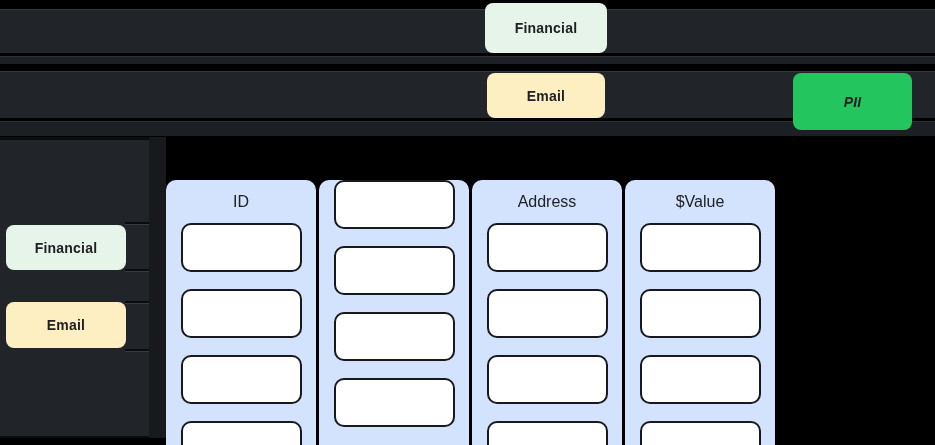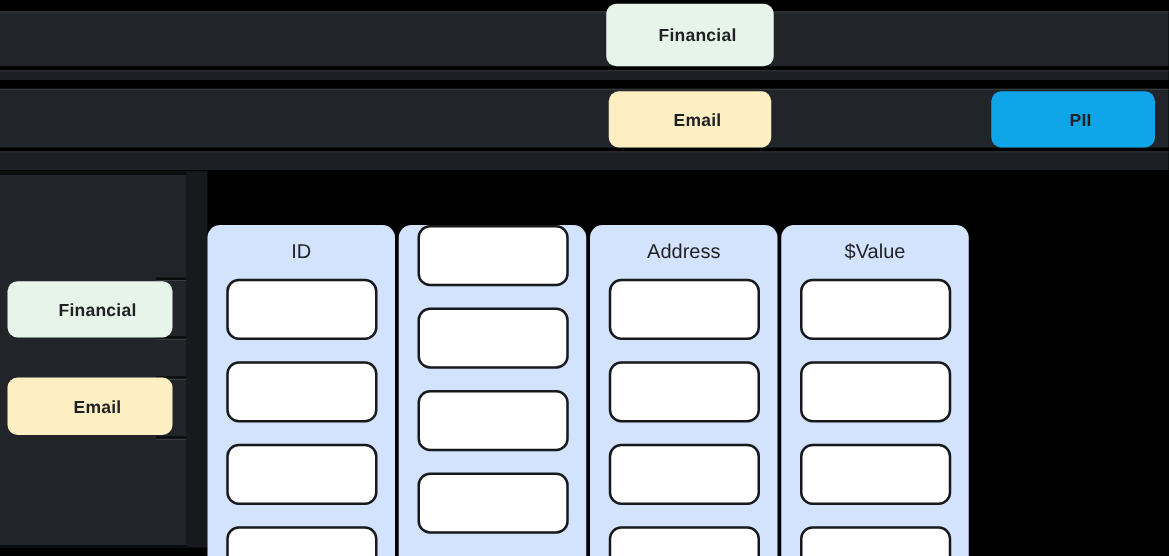--- a/index.html
+++ b/index.html
@@ -32,25 +32,24 @@
 
   
   .chip {
     position: absolute;
     border-radius: 8px;
     display: flex; align-items: center; justify-content: center;
     font-weight: bold;
     font-size: 14px;
     color: #202124;
     letter-spacing: 0.2px;
-    padding-left: 12px;
   }
   .chip-financial-stream { left: 485px; top: 3px;  width: 122px; height: 50px; background: #e6f4ea; }
   .chip-email-stream     { left: 487px; top: 73px; width: 118px; height: 45px; background: #feefc3; }
-  .chip-pii-stream       { left: 793px; top: 73px; width: 119px; height: 45px; background: #0ea5e9; }
+  .chip-pii-stream       { left: 793px; top: 73px; width: 119px; height: 57px; background: #22c55e; font-style: italic; }
   .chip-financial-row    { left: 6px;   top: 225px; width: 120px; height: 45px; background: #e6f4ea; }
   .chip-email-row        { left: 6px;   top: 302px; width: 120px; height: 46px; background: #feefc3; }
 
   
   .side-panel {
     left: 0; top: 137px; width: 150px; height: 301px;
     background: #212529;
     border-top: 3px solid #0b0c0d;
     border-bottom: 2px solid #0b0c0d;
     box-sizing: border-box;

